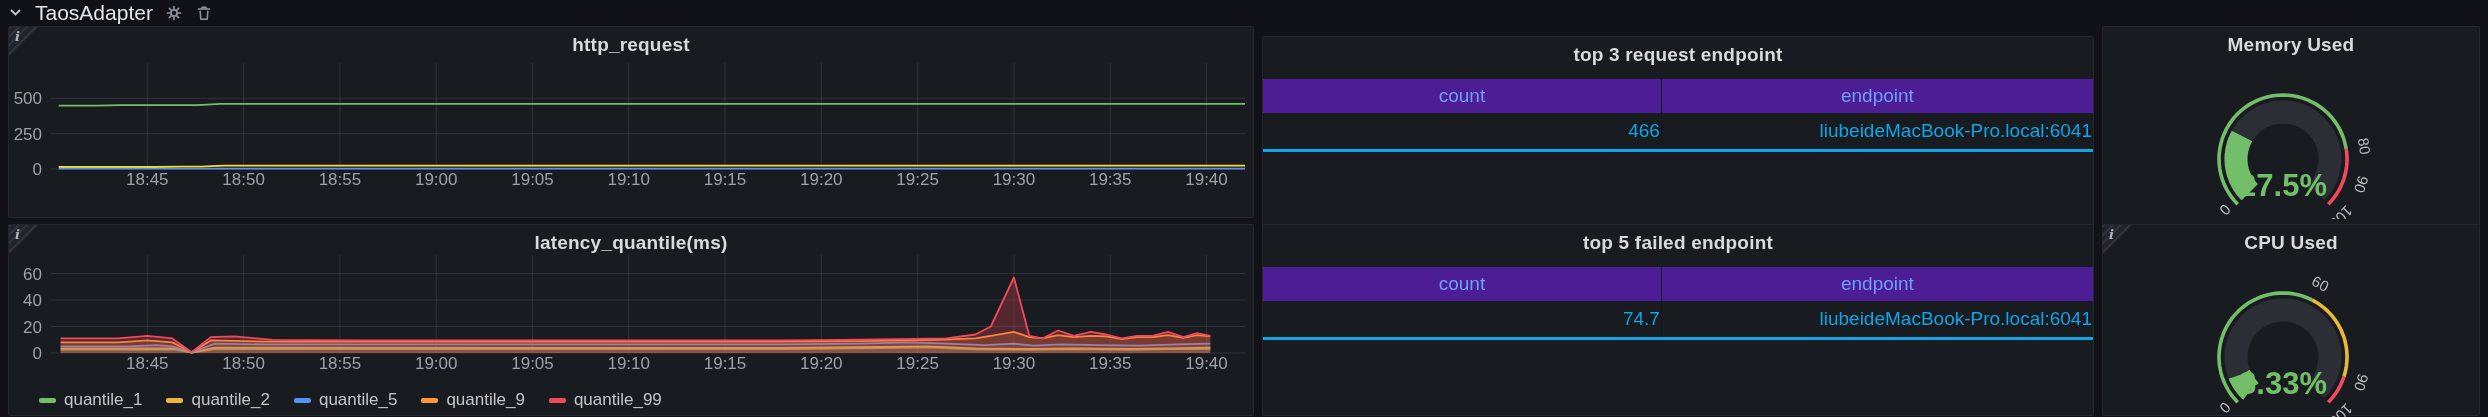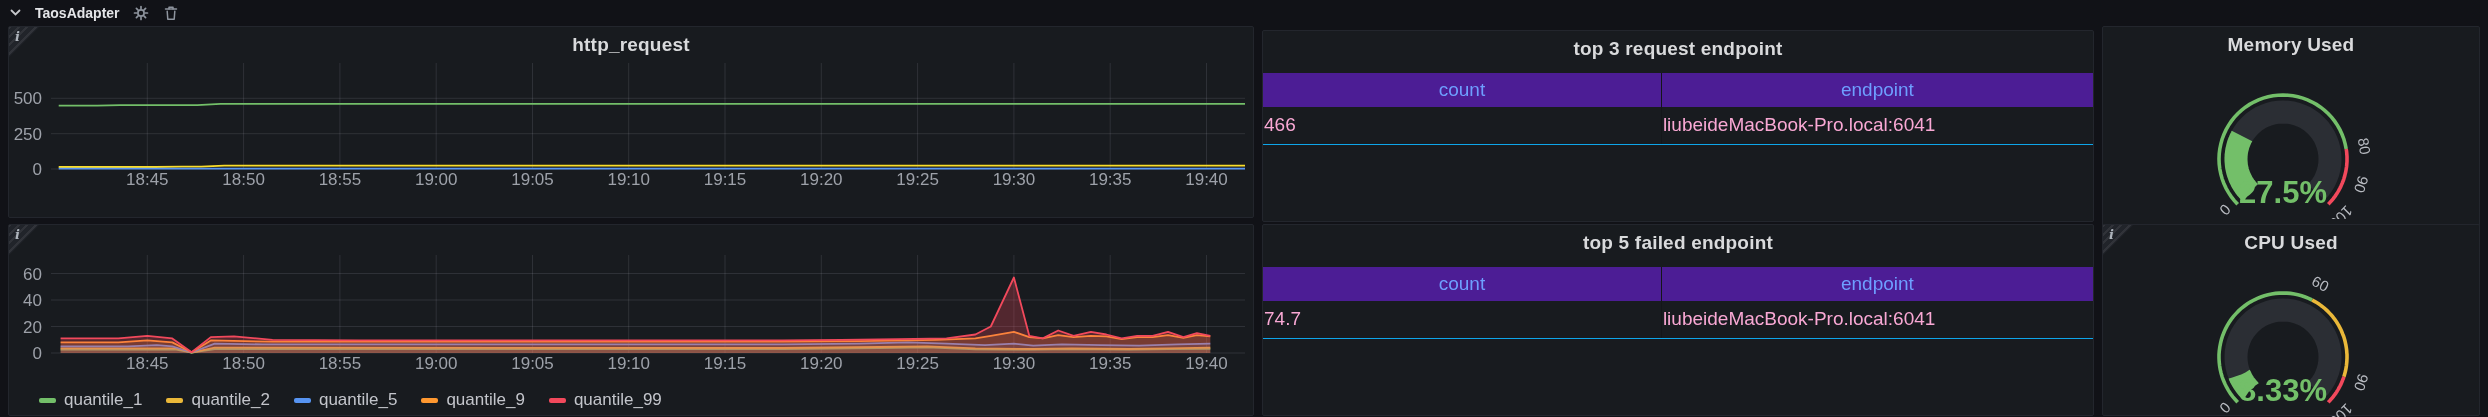--- a/index.html
+++ b/index.html
@@ -3,21 +3,21 @@
 <meta charset="utf-8">
 <style>
   html,body{margin:0;padding:0;background:#111217;}
   *{box-sizing:border-box;}
   .dashboard{position:relative;width:2488px;height:417px;background:#111217;
     font-family:"Liberation Sans",sans-serif;overflow:hidden;}
   svg{font-family:"Liberation Sans",sans-serif;}
 
   
   .row-header{position:absolute;top:0;left:8px;height:25px;display:flex;align-items:center;gap:12px;}
-  .row-title{color:#e4e5e8;font-size:14px;font-weight:700;cursor:pointer;}
+  .row-title{color:#e4e5e8;font-size:21px;font-weight:400;cursor:pointer;}
   .hdr-icon{display:flex;align-items:center;cursor:pointer;}
 
   
   .panel{position:absolute;background:#181b1f;border:1px solid #23262d;border-radius:2px;}
   .panel-title{position:absolute;top:7px;left:0;right:0;text-align:center;color:#d9dadc;
     font-size:19px;font-weight:600;letter-spacing:.2px;cursor:pointer;z-index:3;}
   .info-corner{position:absolute;top:0;left:0;width:30px;height:30px;z-index:4;
     clip-path:polygon(0 0,100% 0,0 100%);
     background:repeating-linear-gradient(135deg,rgba(255,255,255,.07) 0 2px,rgba(255,255,255,0) 2px 6px),#21242a;
     color:#aeb4bc;cursor:pointer;}
@@ -30,27 +30,27 @@
   .xtick,.ytick{fill:#9da1a9;font-size:17px;}
   .legend{position:absolute;left:30px;bottom:5px;display:flex;gap:24px;align-items:center;z-index:3;}
   .legend-item{display:flex;align-items:center;gap:8px;color:#c3c5cb;font-size:17px;cursor:pointer;}
   .swatch{width:17px;height:5px;border-radius:2px;display:inline-block;}
 
   
   .data-table{position:absolute;top:42px;left:0;width:100%;border-collapse:collapse;table-layout:fixed;}
   .data-table th{background:#4c1d95;color:#6e9fff;font-weight:500;font-size:19px;height:34px;
     text-align:center;cursor:pointer;border-left:1px solid #141619;}
   .data-table th:first-child{border-left:none;width:48%;}
-  .data-table td{color:#f9a8d4;font-size:19px;height:37px;text-align:left;
-    border-left:1px solid #141619;border-bottom:1px solid #0ea5e9;}
+  .data-table td{color:#0ea5e9;font-size:19px;height:37px;text-align:right;
+    border-left:1px solid #141619;border-bottom:3px solid #0ea5e9;}
   .data-table td:first-child{border-left:none;}
 
   
   .gauge-svg{position:absolute;left:0;top:0;}
-  .gauge-value{position:absolute;top:148px;left:0;width:360px;text-align:center;
+  .gauge-value{position:absolute;top:141px;left:0;width:360px;text-align:center;
     font-size:31px;font-weight:700;z-index:3;}
 </style>
 </head>
 <body>
 
 <div class="dashboard">
 
   <div class="row-header">
     <span class="hdr-icon">
       <svg width="15" height="15" viewBox="0 0 15 15">
@@ -112,20 +112,21 @@
         <polyline points="49.7,78.7 88.2,78.7 111.3,78.1 188.4,78.1 211.5,76.8 1236.0,76.8" fill="none" stroke="#73bf69" stroke-width="1.8" stroke-linejoin="round"></polyline>
         <polyline points="49.7,140.0 146.0,140.0 173.0,139.6 192.2,139.6 215.3,138.6 1236.0,138.6" fill="none" stroke="#fade2a" stroke-width="1.8" stroke-linejoin="round"></polyline>
         <polyline points="49.7,141.7 1236.0,141.7" fill="none" stroke="#5794f2" stroke-width="1.8" stroke-linejoin="round"></polyline>
       </svg>
   </div>
 
   <div class="panel" style="left:8px;top:224px;width:1246px;height:192px;">
     <div class="info-corner">
         <span>i</span>
       </div>
+    <div class="panel-title">latency_quantile(ms)</div>
     <svg class="chart-svg" width="1246" height="192" viewBox="0 0 1246 192">
         <line class="grid" x1="138.3" x2="138.3" y1="30" y2="128"></line>
         <text class="xtick" text-anchor="middle" x="138.3" y="144">18:45</text>
         <line class="grid" x1="234.6" x2="234.6" y1="30" y2="128"></line>
         <text class="xtick" text-anchor="middle" x="234.6" y="144">18:50</text>
         <line class="grid" x1="330.9" x2="330.9" y1="30" y2="128"></line>
         <text class="xtick" text-anchor="middle" x="330.9" y="144">18:55</text>
         <line class="grid" x1="427.2" x2="427.2" y1="30" y2="128"></line>
         <text class="xtick" text-anchor="middle" x="427.2" y="144">19:00</text>
         <line class="grid" x1="523.5" x2="523.5" y1="30" y2="128"></line>
@@ -180,21 +181,21 @@
           <span class="swatch" style="background: rgb(255, 152, 48);"></span>
           <span>quantile_9</span>
         </div>
         <div class="legend-item">
           <span class="swatch" style="background: rgb(242, 73, 92);"></span>
           <span>quantile_99</span>
         </div>
       </div>
   </div>
 
-  <div class="panel" style="left:1262px;top:30px;width:832px;height:192px;">
+  <div class="panel" style="left:1262px;top:36px;width:832px;height:192px;">
     <div class="panel-title">top 3 request endpoint</div>
     <table class="data-table" data-table="0">
         <thead>
           <tr>
             <th>count</th>
             <th>endpoint</th>
           </tr>
         </thead>
         <tbody>
           <tr>

